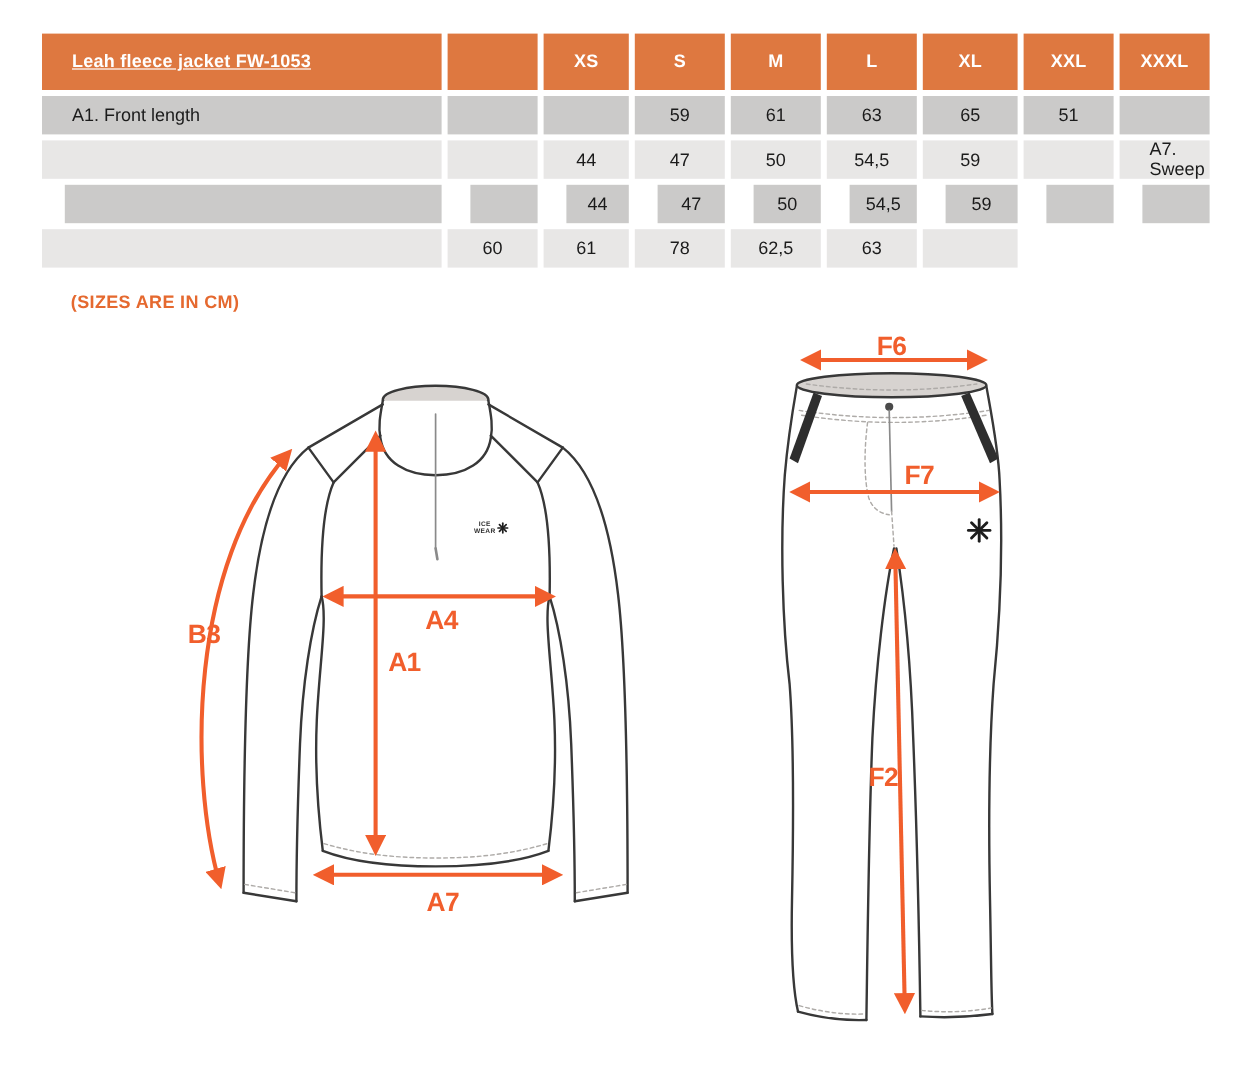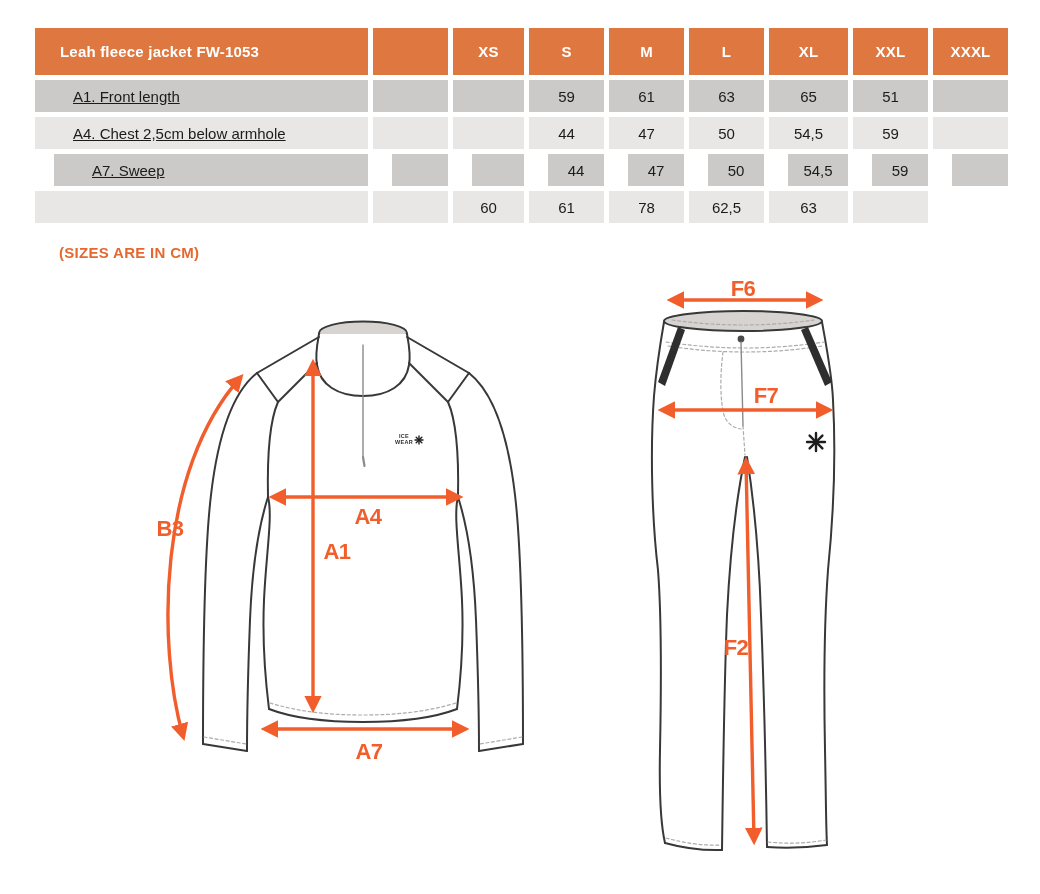--- a/index.html
+++ b/index.html
@@ -11,26 +11,26 @@
     position:absolute;left:35px;top:28px;width:973px;
     display:grid;
     grid-template-columns:333px 75px 71px 75px 75px 75px 79px 75px 75px;
     grid-auto-rows:auto;gap:5px;
   }
   .size-table .th{
     background:#DE7840;color:#ffffff;height:47px;
     display:flex;align-items:center;justify-content:center;
     font-size:15px;font-weight:bold;letter-spacing:.2px;
   }
-  .size-table .th.title{justify-content:flex-start;padding-left:25px;box-sizing:border-box;}
+  .size-table .th.title{justify-content:flex-start;padding-left:25px;box-sizing:border-box;text-decoration:underline;}
   .size-table .td{
     height:32px;display:flex;align-items:center;justify-content:center;
     font-size:15px;color:#1b1b1b;
   }
-  .size-table .td.label{justify-content:flex-start;padding-left:38px;box-sizing:border-box;text-decoration:underline;}
+  .size-table .td.label{justify-content:flex-start;padding-left:25px;box-sizing:border-box;}
   .size-table > :nth-child(n+10):nth-child(-n+18){background:#cbcac9;}
   .size-table > :nth-child(n+19):nth-child(-n+27){background:#e8e7e6;}
   .size-table > :nth-child(n+28):nth-child(-n+36){background:#cbcac9;margin-left:19px;}
   .size-table > :nth-child(n+37):nth-child(-n+45){background:#e8e7e6;}
 
   
   .units-note{
     position:absolute;left:59px;top:244px;
     color:#E5692F;font-size:15px;font-weight:600;letter-spacing:.3px;
   }
@@ -67,21 +67,20 @@
     <div class="td label">A1. Front length</div>
     <div class="td"></div>
     <div class="td"></div>
     <div class="td">59</div>
     <div class="td">61</div>
     <div class="td">63</div>
     <div class="td">65</div>
     <div class="td">51</div>
     <div class="td"></div>
 
-    <div class="td label">A4. Chest 2,5cm below armhole</div>
     <div class="td"></div>
     <div class="td"></div>
     <div class="td">44</div>
     <div class="td">47</div>
     <div class="td">50</div>
     <div class="td">54,5</div>
     <div class="td">59</div>
     <div class="td"></div>
 
     <div class="td label">A7. Sweep</div>

